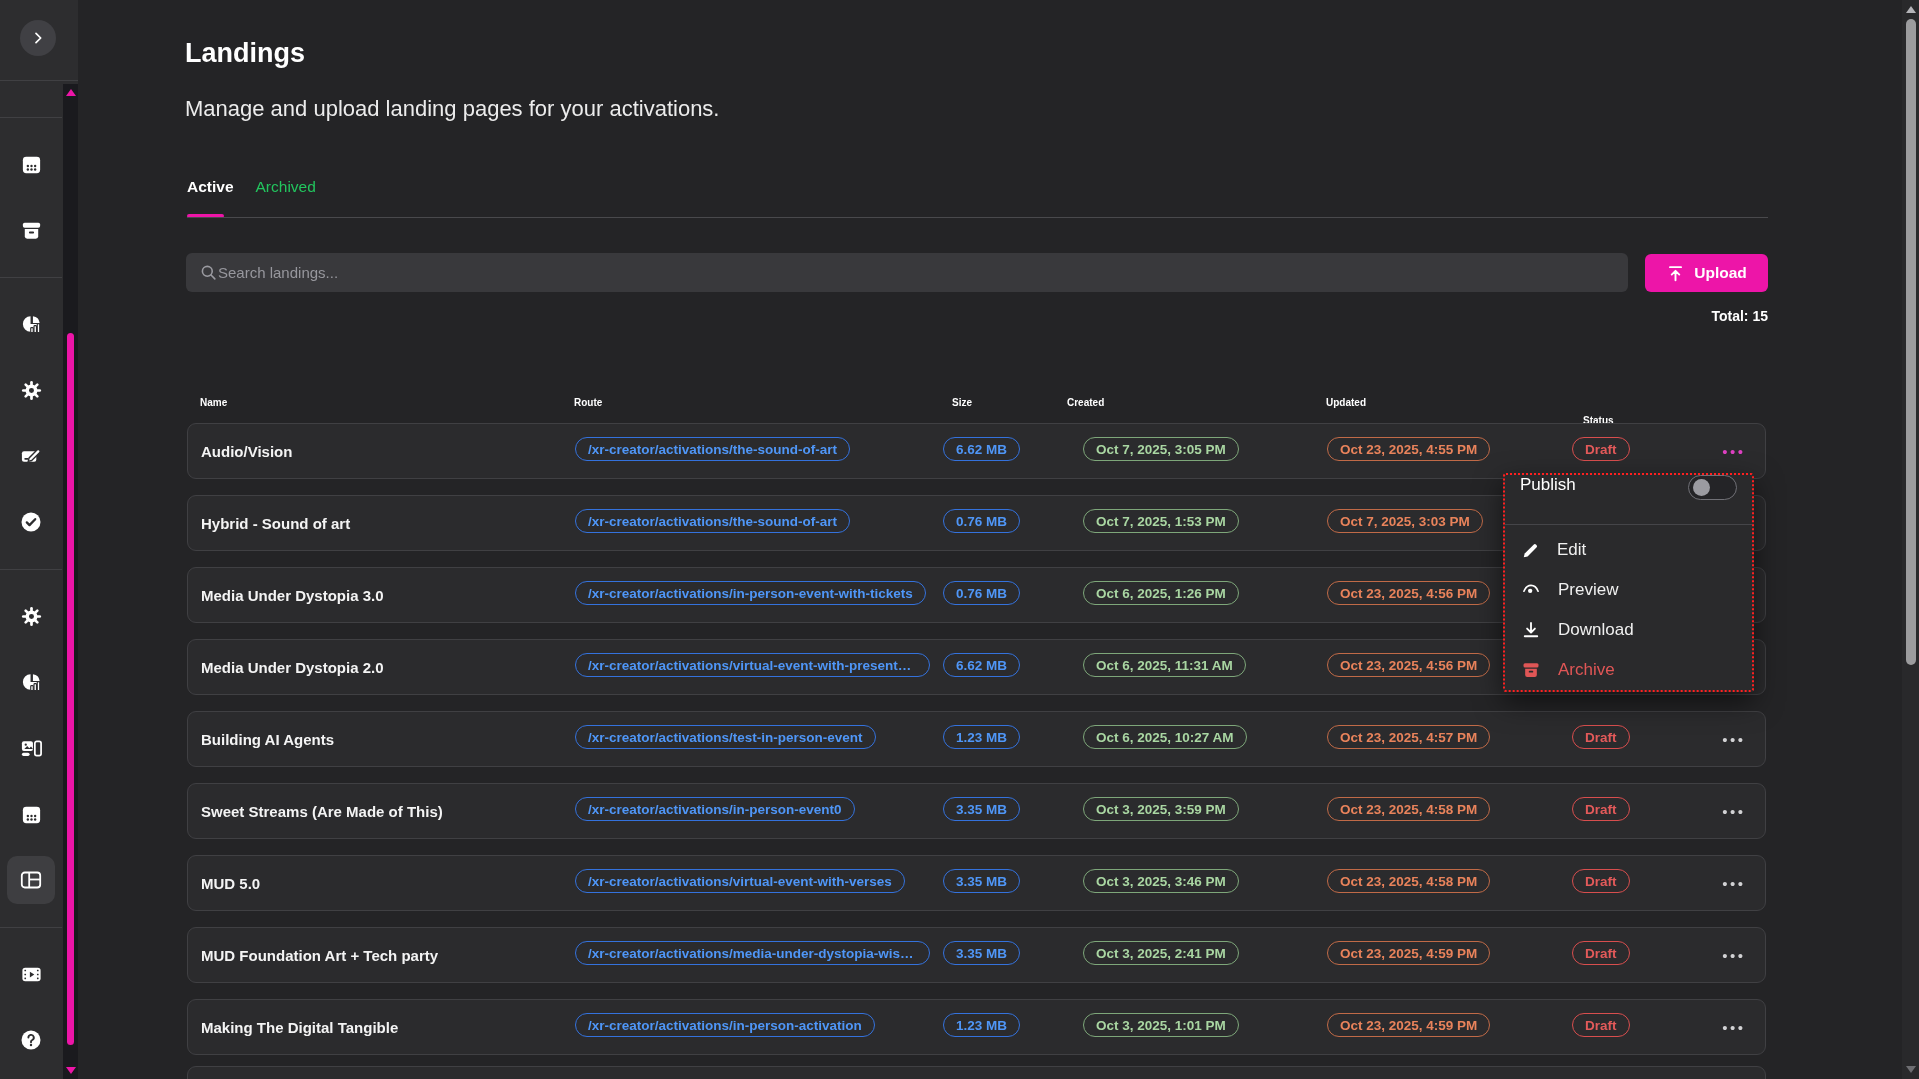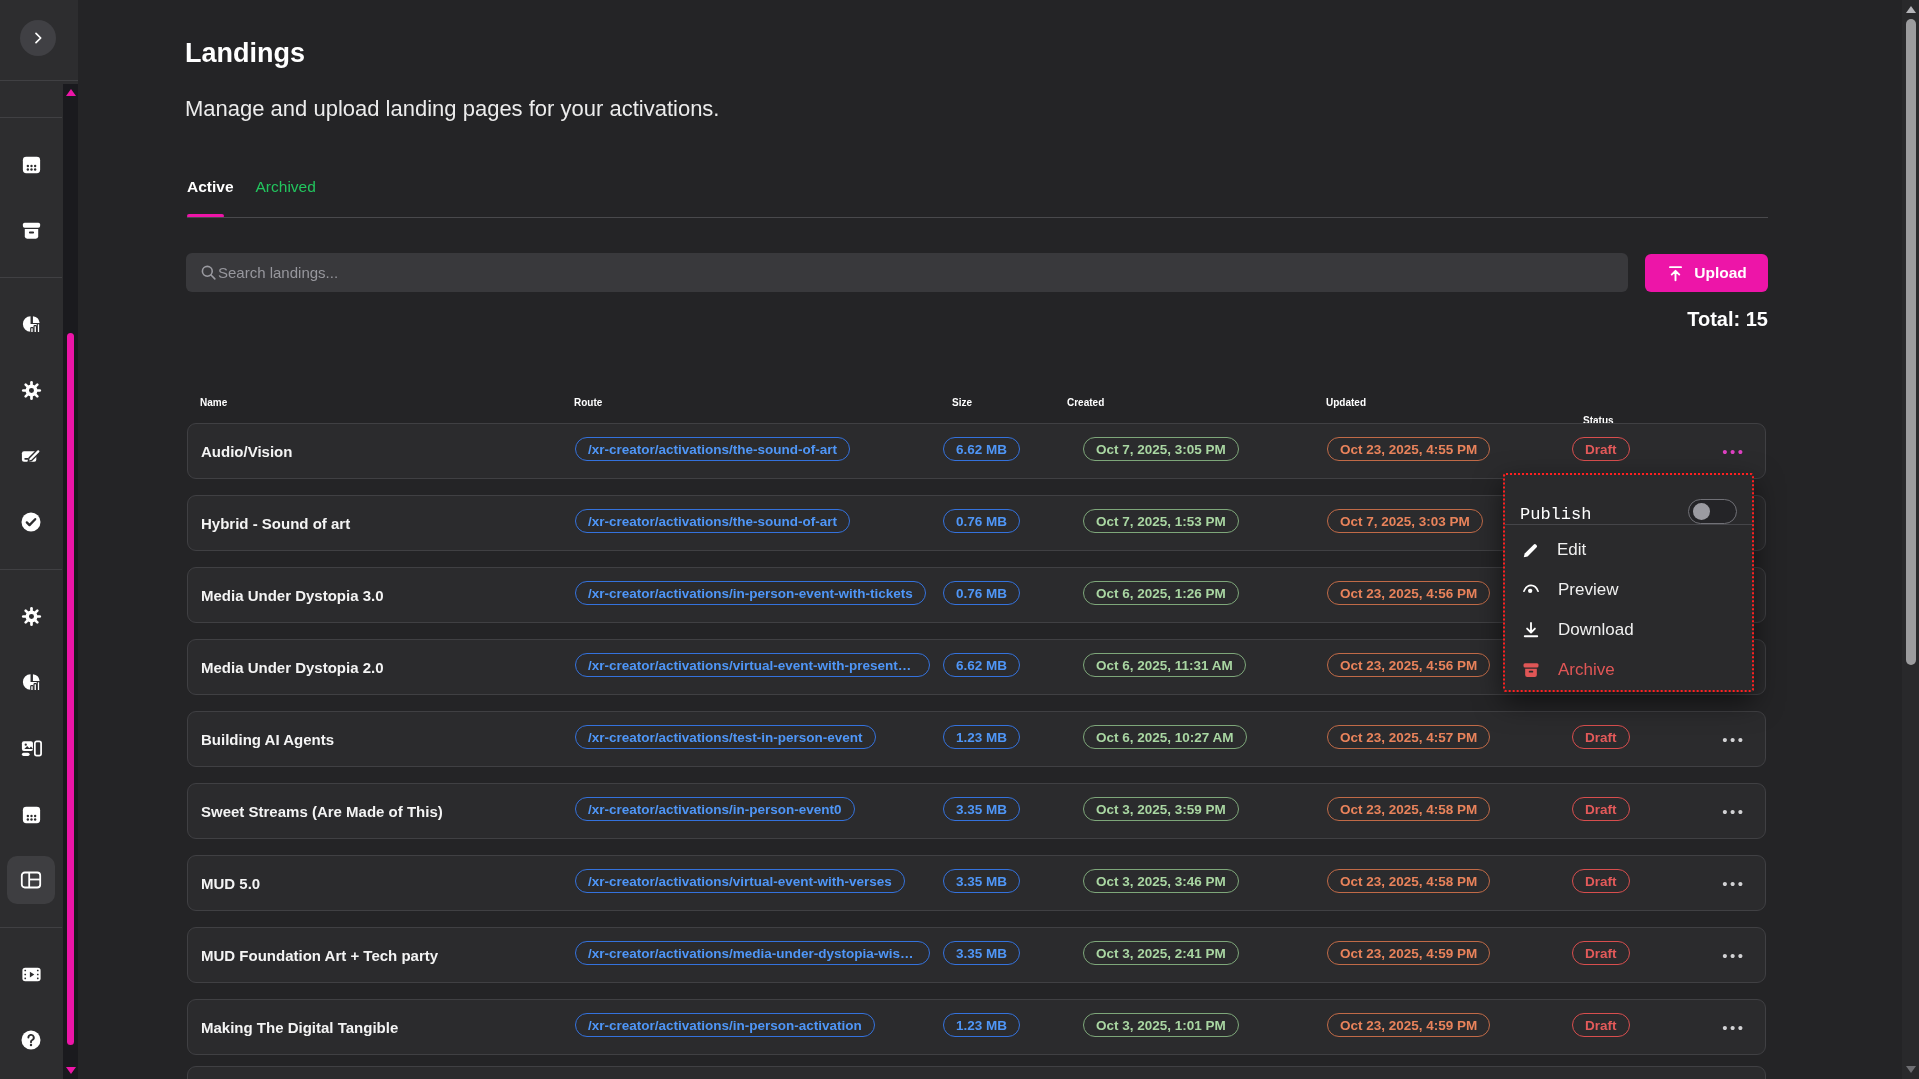--- a/index.html
+++ b/index.html
@@ -61,21 +61,21 @@
     flex:1; background:transparent; border:none; outline:none;
     color:#e8e8e8; font-size:15px; font-family:inherit;
   }
   #search-input::placeholder { color:#97979d; }
   #upload-btn {
     position:absolute; left:1645px; top:254px; width:123px; height:38px;
     background:var(--accent); color:#fff; border:none; border-radius:6px; cursor:pointer;
     display:flex; align-items:center; justify-content:center; gap:9px;
     font-size:15.5px; font-weight:700; font-family:inherit;
   }
-  #total-count { position:absolute; top:308px; right:151px; font-size:20px; font-weight:700; color:#fff; }
+  #total-count { position:absolute; top:308px; right:151px; font-size:14px; font-weight:700; color:#fff; }
 
   
   .grid-cols { display:grid; grid-template-columns:374px 368px 138px 246px 246px 130px 1fr; align-items:center; }
   #table-header { position:absolute; left:187px; top:379px; width:1579px; height:30px; font-size:10px; font-weight:700; color:#fff; }
   #table-header .hc { padding-left:13px; }
   #table-header .hc.c3 { padding-left:23px; }
   #table-header .hc.c4 { padding-left:0; }
   #table-header .hc.c6 { padding-left:24px;margin-top:36px; }
 
   #rows { position:absolute; left:187px; top:423px; width:1579px; }
@@ -106,21 +106,21 @@
   .dots-btn.pink { color:#de41c2; }
 
   .row.partial { position:absolute; left:187px; top:1066px; margin:0; }
 
   
   #context-menu {
     position:absolute; left:1503px; top:473px; width:251px; height:219px;
     background:#2a2a2c; border:2px dotted var(--menu-border); border-radius:3px;
     box-shadow:0 10px 28px rgba(0,0,0,.55); z-index:20;
   }
-  #publish-row { height:49px; display:flex; align-items:flex-end; padding:0 15px;font-family:Liberation Mono, monospace; }
+  #publish-row { height:49px; display:flex; align-items:flex-start; padding:0 15px; }
   #publish-label { font-size:17px; color:#fff; }
   #publish-toggle {
     margin-left:auto; width:49px; height:25px; border-radius:13px;
     border:1.5px solid #707076; background:#242427; position:relative; cursor:pointer;
   }
   #publish-toggle .knob {
     position:absolute; left:4px; top:2.5px; width:17px; height:17px;
     border-radius:50%; background:#9b9ba1;
   }
   #menu-divider { height:1px; background:#454549; }

